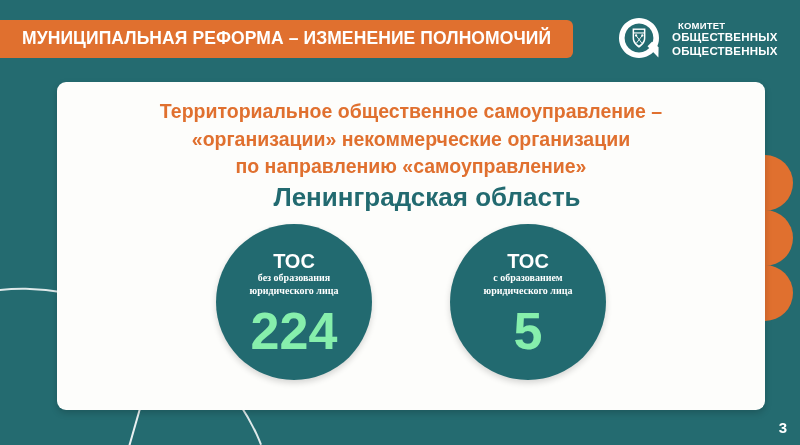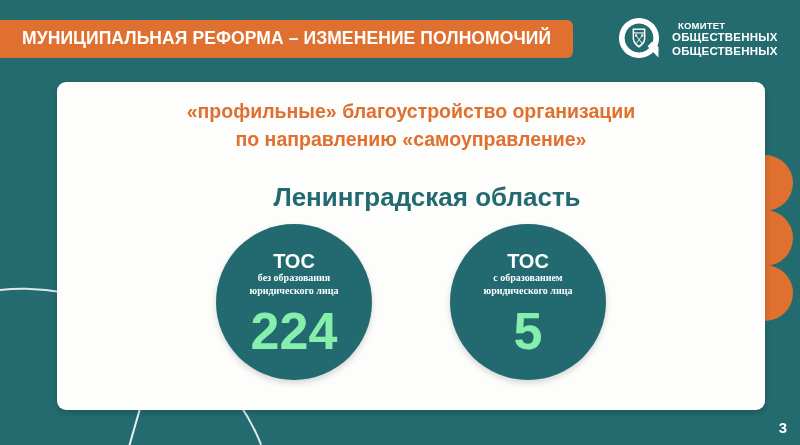--- a/index.html
+++ b/index.html
@@ -223,21 +223,22 @@
     <div class="logo-words">
       <span class="logo-l1">КОМИТЕТ</span>
       <span class="logo-l2">ОБЩЕСТВЕННЫХ</span>
       <span class="logo-l3">ОБЩЕСТВЕННЫХ</span>
     </div>
   </div>
 
   <div class="card">
 
     <div class="headline">
-      <div>«профильные» благоустройство организации</div>
+      <div>Территориальное общественное самоуправление –</div>
+      <div>«организации» некоммерческие организации</div>
       <div>по направлению «самоуправление»</div>
     </div>
 
     <div class="region">Ленинградская область</div>
 
     <div class="stats">
 
       <div class="stat">
         <div class="tos">ТОС</div>
         <div class="sub">без образования</div>

